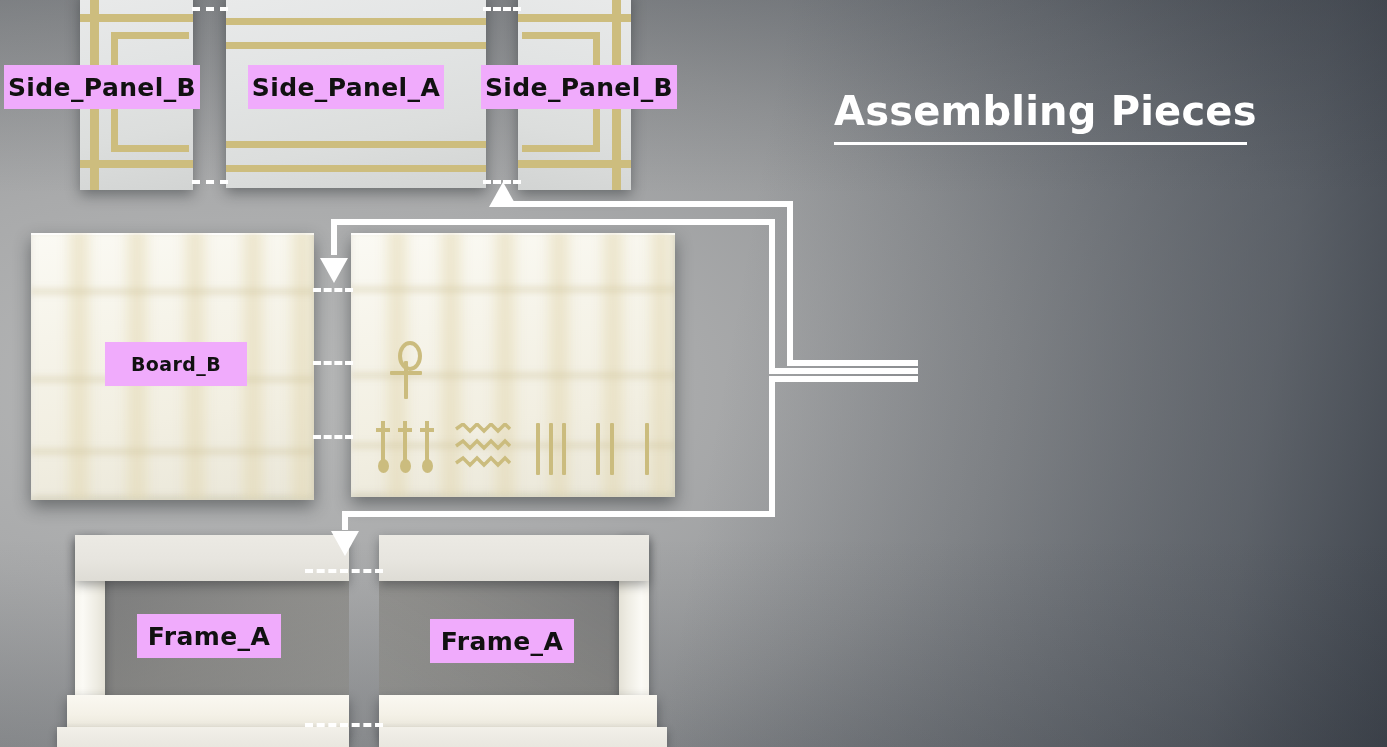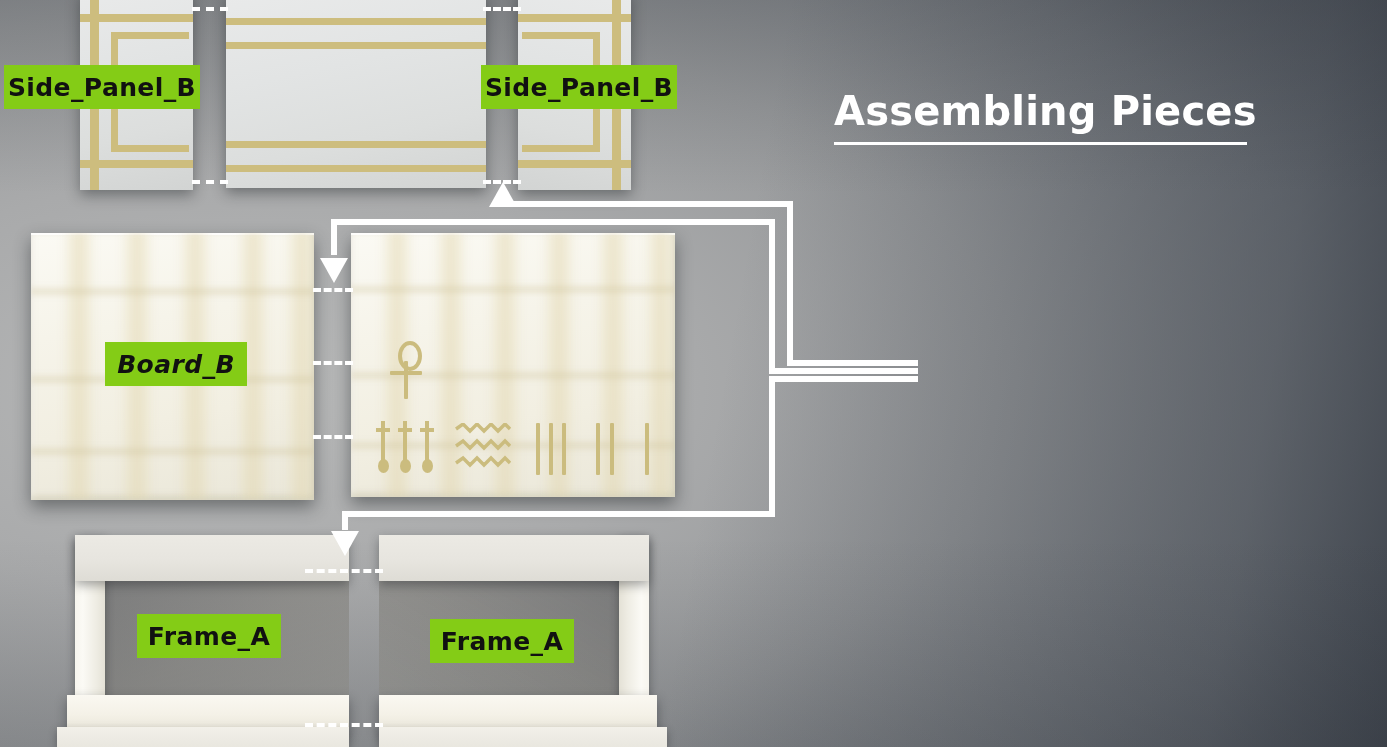--- a/index.html
+++ b/index.html
@@ -65,21 +65,21 @@
     background:linear-gradient(180deg,#faf8f1 0%,#f4f1e7 55%,#e8e5d9 100%);
     box-shadow:0 5px 11px rgba(25,28,32,.40);}
   .frame .foot{position:absolute;
     background:linear-gradient(180deg,#f2f0e9 0%,#e9e7df 100%);
     box-shadow:0 4px 9px rgba(25,28,32,.38);}
   .frame .cavity{position:absolute;
     background:linear-gradient(150deg, rgba(96,96,96,.60) 0%, rgba(120,118,112,.52) 50%, rgba(138,136,128,.42) 100%);}
 
   
   .label{
-    position:absolute;background:#84cc16;color:#111;
+    position:absolute;background:#f0abfc;color:#111;
     font-family:"DejaVu Sans", sans-serif;
     font-weight:700;letter-spacing:.4px;
     display:flex;align-items:center;justify-content:center;
     white-space:nowrap;z-index:40;
   }
   .label.lg{font-size:34px;font-weight:800;letter-spacing:1.5px;}
 
   
   .title-wrap{position:absolute;z-index:45;}
   .title{
@@ -237,25 +237,28 @@
   </svg>
 
   <div class="title-wrap" style="left:834px;top:88px;width:413px;">
     <div class="title">Assembling Pieces</div>
     <div class="title-rule"></div>
   </div>
 
   <div class="label" style="left:4px;top:65px;width:196px;height:44px;font-size:25px;">
     <span>Side_Panel_B</span>
   </div>
+  <div class="label" style="left:248px;top:65px;width:196px;height:44px;font-size:25px;">
+    <span>Side_Panel_A</span>
+  </div>
   <div class="label" style="left:481px;top:65px;width:196px;height:44px;font-size:25px;">
     <span>Side_Panel_B</span>
   </div>
 
-  <div class="label" style="left:105px;top:342px;width:142px;height:44px;font-size:25px;font-style:italic;">
+  <div class="label" style="left:105px;top:342px;width:142px;height:44px;font-size:19px;">
     <span>Board_B</span>
   </div>
 
   <div class="label" style="left:137px;top:614px;width:144px;height:44px;font-size:25px;">
     <span>Frame_A</span>
   </div>
   <div class="label" style="left:430px;top:619px;width:144px;height:44px;font-size:25px;">
     <span>Frame_A</span>
   </div>
 

